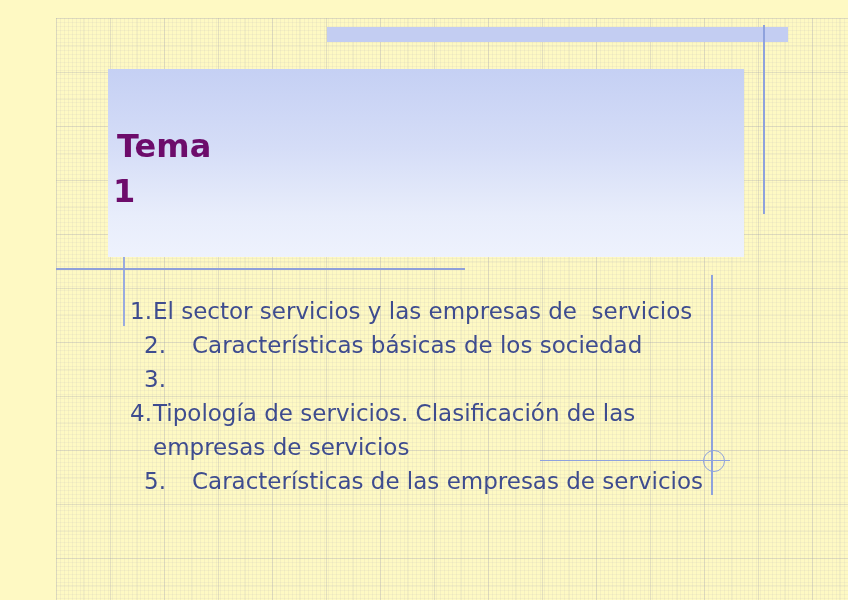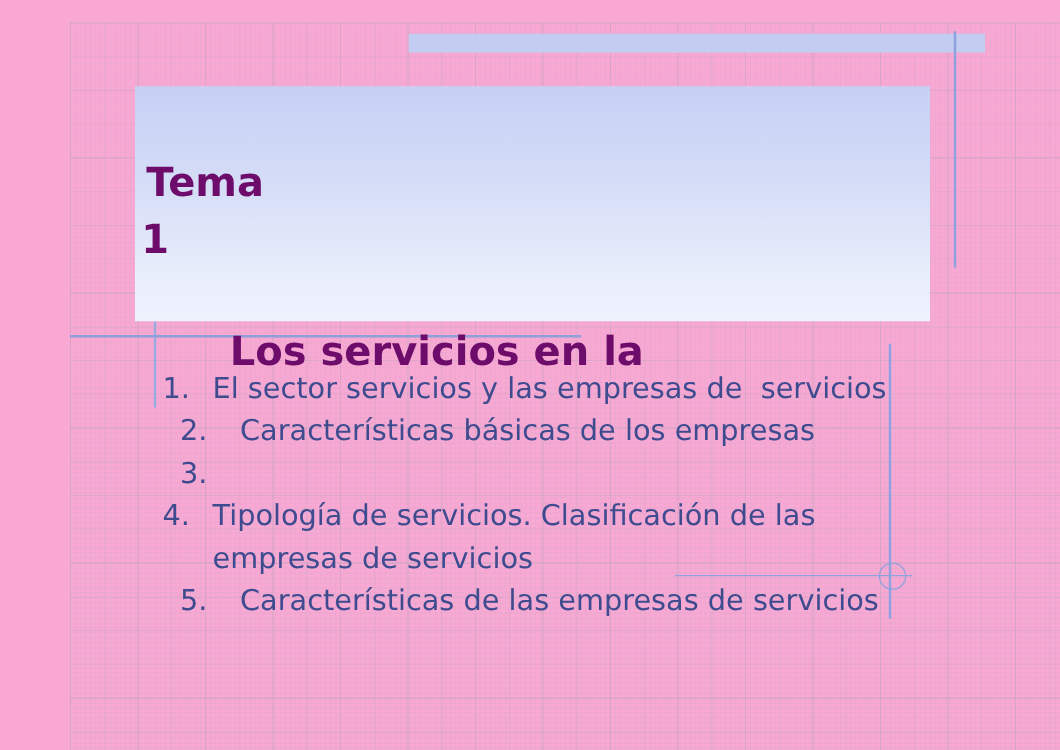--- a/index.html
+++ b/index.html
@@ -10,21 +10,21 @@
   }
   body {
     font-family: "DejaVu Sans", sans-serif;
   }
 
   #slide {
     position: relative;
     width: 848px;
     height: 600px;
     overflow: hidden;
-    background: #f9a8d4;
+    background: #fef9c3;
   }
 
   
   .grid-layer {
     position: absolute;
     inset: 0;
     pointer-events: none;
   }
   
   .grid-major {
@@ -202,21 +202,21 @@
     text-align: right;
     white-space: pre;
   }
   .lvl1 .oi-num { width: 26px; }
   .lvl2 .oi-num { width: 26px; }
 
   .oi-text {
     flex: 1 1 auto;
     white-space: pre-wrap;
   }
-  .lvl1 .oi-text { margin-left: 18px; }
+  .lvl1 .oi-text { margin-left: 1px; }
   .lvl2 .oi-text { margin-left: 26px; }
 </style>
 </head>
 <body>
 
 <div id="slide">
 
   <div class="grid-layer">
     <div class="grid-major"></div>
     <div class="grid-minor"></div>
@@ -231,34 +231,33 @@
   <div class="vline-right-mid"></div>
   <div class="hline-mid"></div>
   <div class="circle-deco2"></div>
 
   <div class="title-panel"></div>
 
   <div class="title-text">
     <div class="title-line">Tema</div>
     <div class="title-line title-line2">
       <span class="overlap-num">1</span>
-      <span>Los servicios en la</span>
     </div>
   </div>
 
   <div class="outline">
 
     <div class="outline-item lvl1">
       <span class="oi-num">1.</span>
       <span class="oi-text">El sector servicios y las empresas de  servicios</span>
     </div>
 
     <div class="outline-item lvl2">
       <span class="oi-num">2.</span>
-      <span class="oi-text">Características básicas de los empresas</span>
+      <span class="oi-text">Características básicas de los sociedad</span>
     </div>
 
     <div class="outline-item lvl2">
       <span class="oi-num">3.</span>
     </div>
 
     <div class="outline-item lvl1">
       <span class="oi-num">4.</span>
       <span class="oi-text">Tipología de servicios. Clasificación de las  empresas de servicios</span>
     </div>

